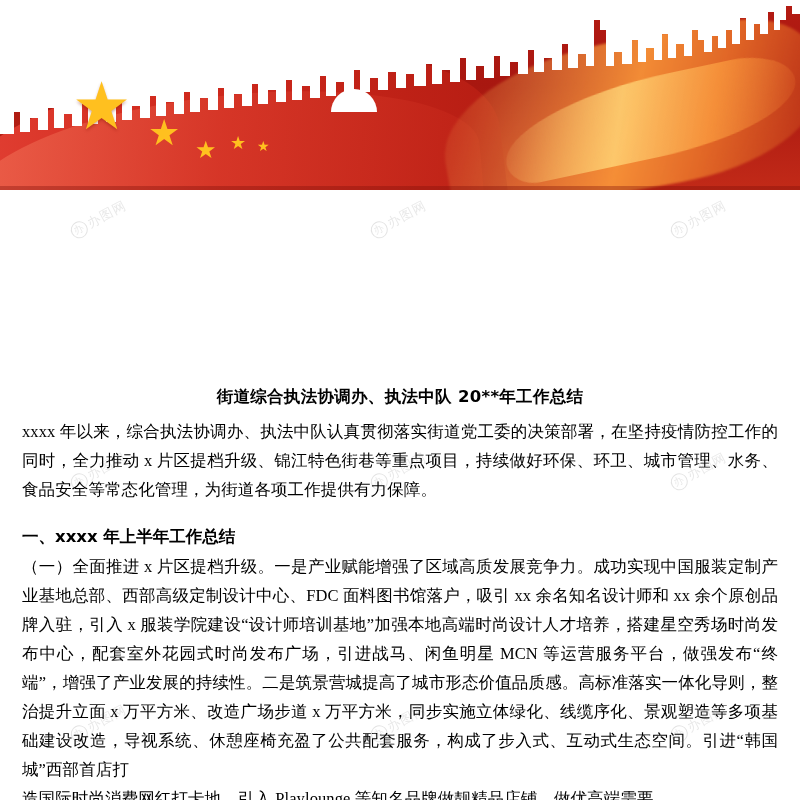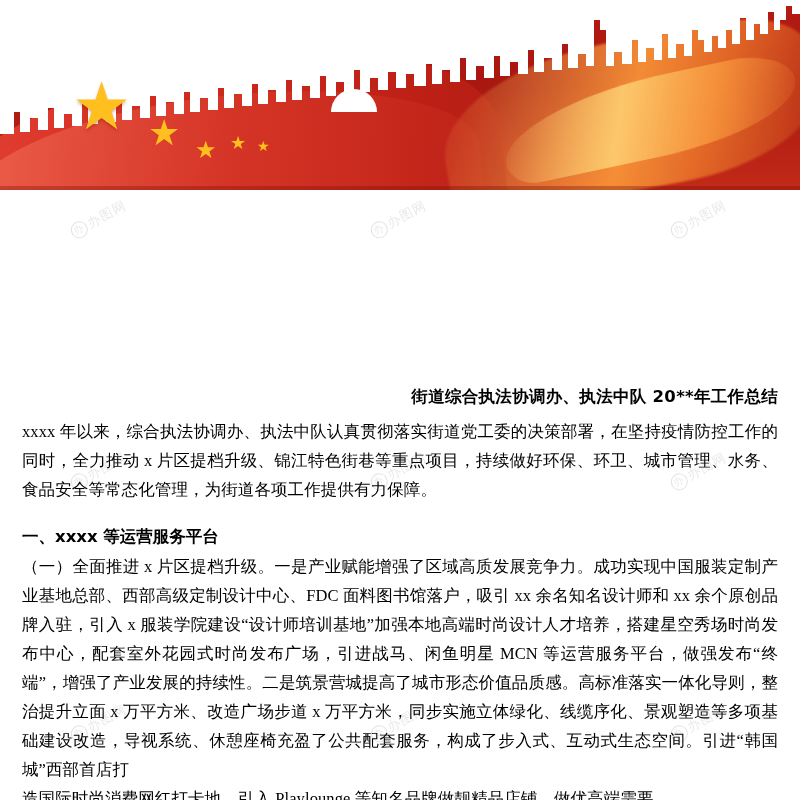--- a/index.html
+++ b/index.html
@@ -135,21 +135,21 @@
   
   .doc {
     position: relative;
     padding: 0 22px;
     box-sizing: border-box;
     width: 800px;
   }
   .doc-spacer { height: 196px; }
 
   .doc-title {
-    text-align: right;
+    text-align: center;
     font-size: 16.5px;
     font-weight: bold;
     color: #000;
     font-family: "DejaVu Sans", sans-serif;
     letter-spacing: 0.3px;
     margin-bottom: 9px;
   }
   .doc-para {
     font-size: 16.5px;
     line-height: 29px;
@@ -248,18 +248,18 @@
   <div class="wm" style="left:668px; top:714px;"><span class="wm-circle">办</span><span>办图网</span></div>
 </div>
 
 <div class="doc">
   <div class="doc-spacer"></div>
 
   <div class="doc-title">街道综合执法协调办、执法中队 20**年工作总结</div>
 
   <div class="doc-para">xxxx 年以来，综合执法协调办、执法中队认真贯彻落实街道党工委的决策部署，在坚持疫情防控工作的同时，全力推动 x 片区提档升级、锦江特色街巷等重点项目，持续做好环保、环卫、城市管理、水务、食品安全等常态化管理，为街道各项工作提供有力保障。</div>
 
-  <div class="doc-heading">一、xxxx 等运营服务平台</div>
+  <div class="doc-heading">一、xxxx 年上半年工作总结</div>
 
   <div class="doc-para">（一）全面推进 x 片区提档升级。一是产业赋能增强了区域高质发展竞争力。成功实现中国服装定制产业基地总部、西部高级定制设计中心、FDC 面料图书馆落户，吸引 xx 余名知名设计师和 xx 余个原创品牌入驻，引入 x 服装学院建设“设计师培训基地”加强本地高端时尚设计人才培养，搭建星空秀场时尚发布中心，配套室外花园式时尚发布广场，引进战马、闲鱼明星 MCN 等运营服务平台，做强发布“终端”，增强了产业发展的持续性。二是筑景营城提高了城市形态价值品质感。高标准落实一体化导则，整治提升立面 x 万平方米、改造广场步道 x 万平方米，同步实施立体绿化、线缆序化、景观塑造等多项基础建设改造，导视系统、休憩座椅充盈了公共配套服务，构成了步入式、互动式生态空间。引进“韩国城”西部首店打</div>
 
   <div class="doc-para">造国际时尚消费网红打卡地，引入 Playlounge 等知名品牌做靓精品店铺，做优高端需要</div>
 </div>
 
 </body></html>

